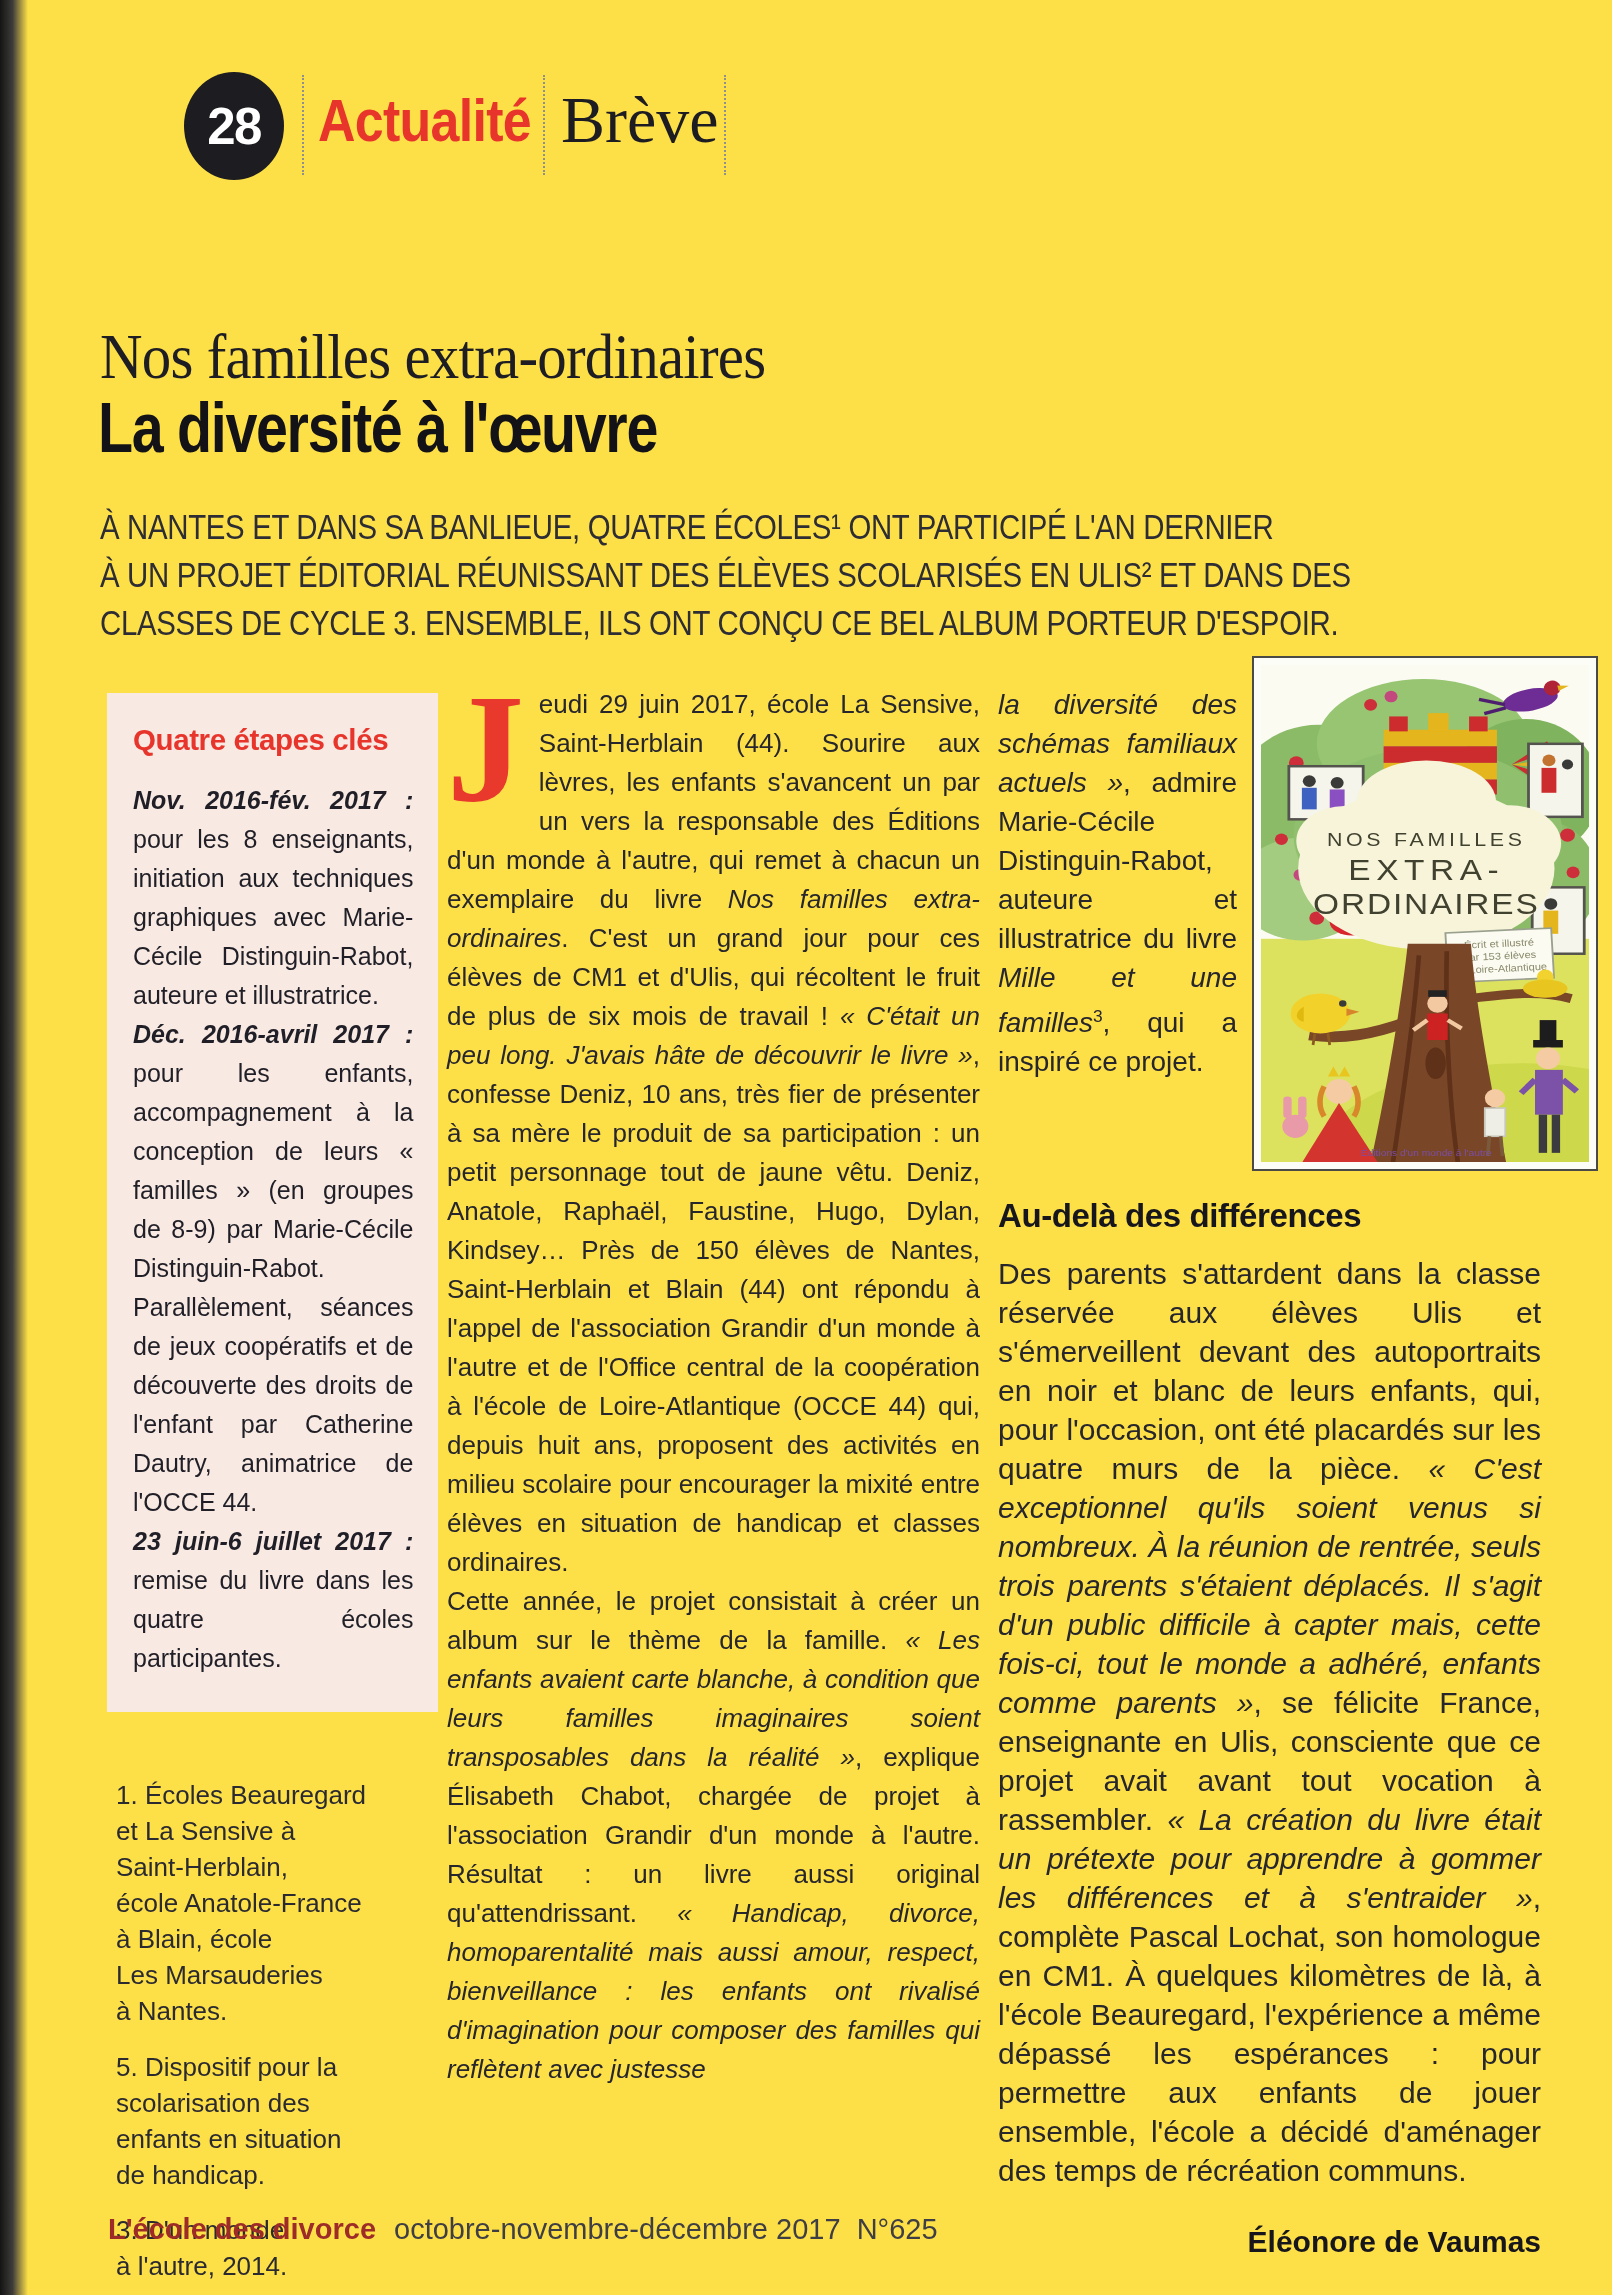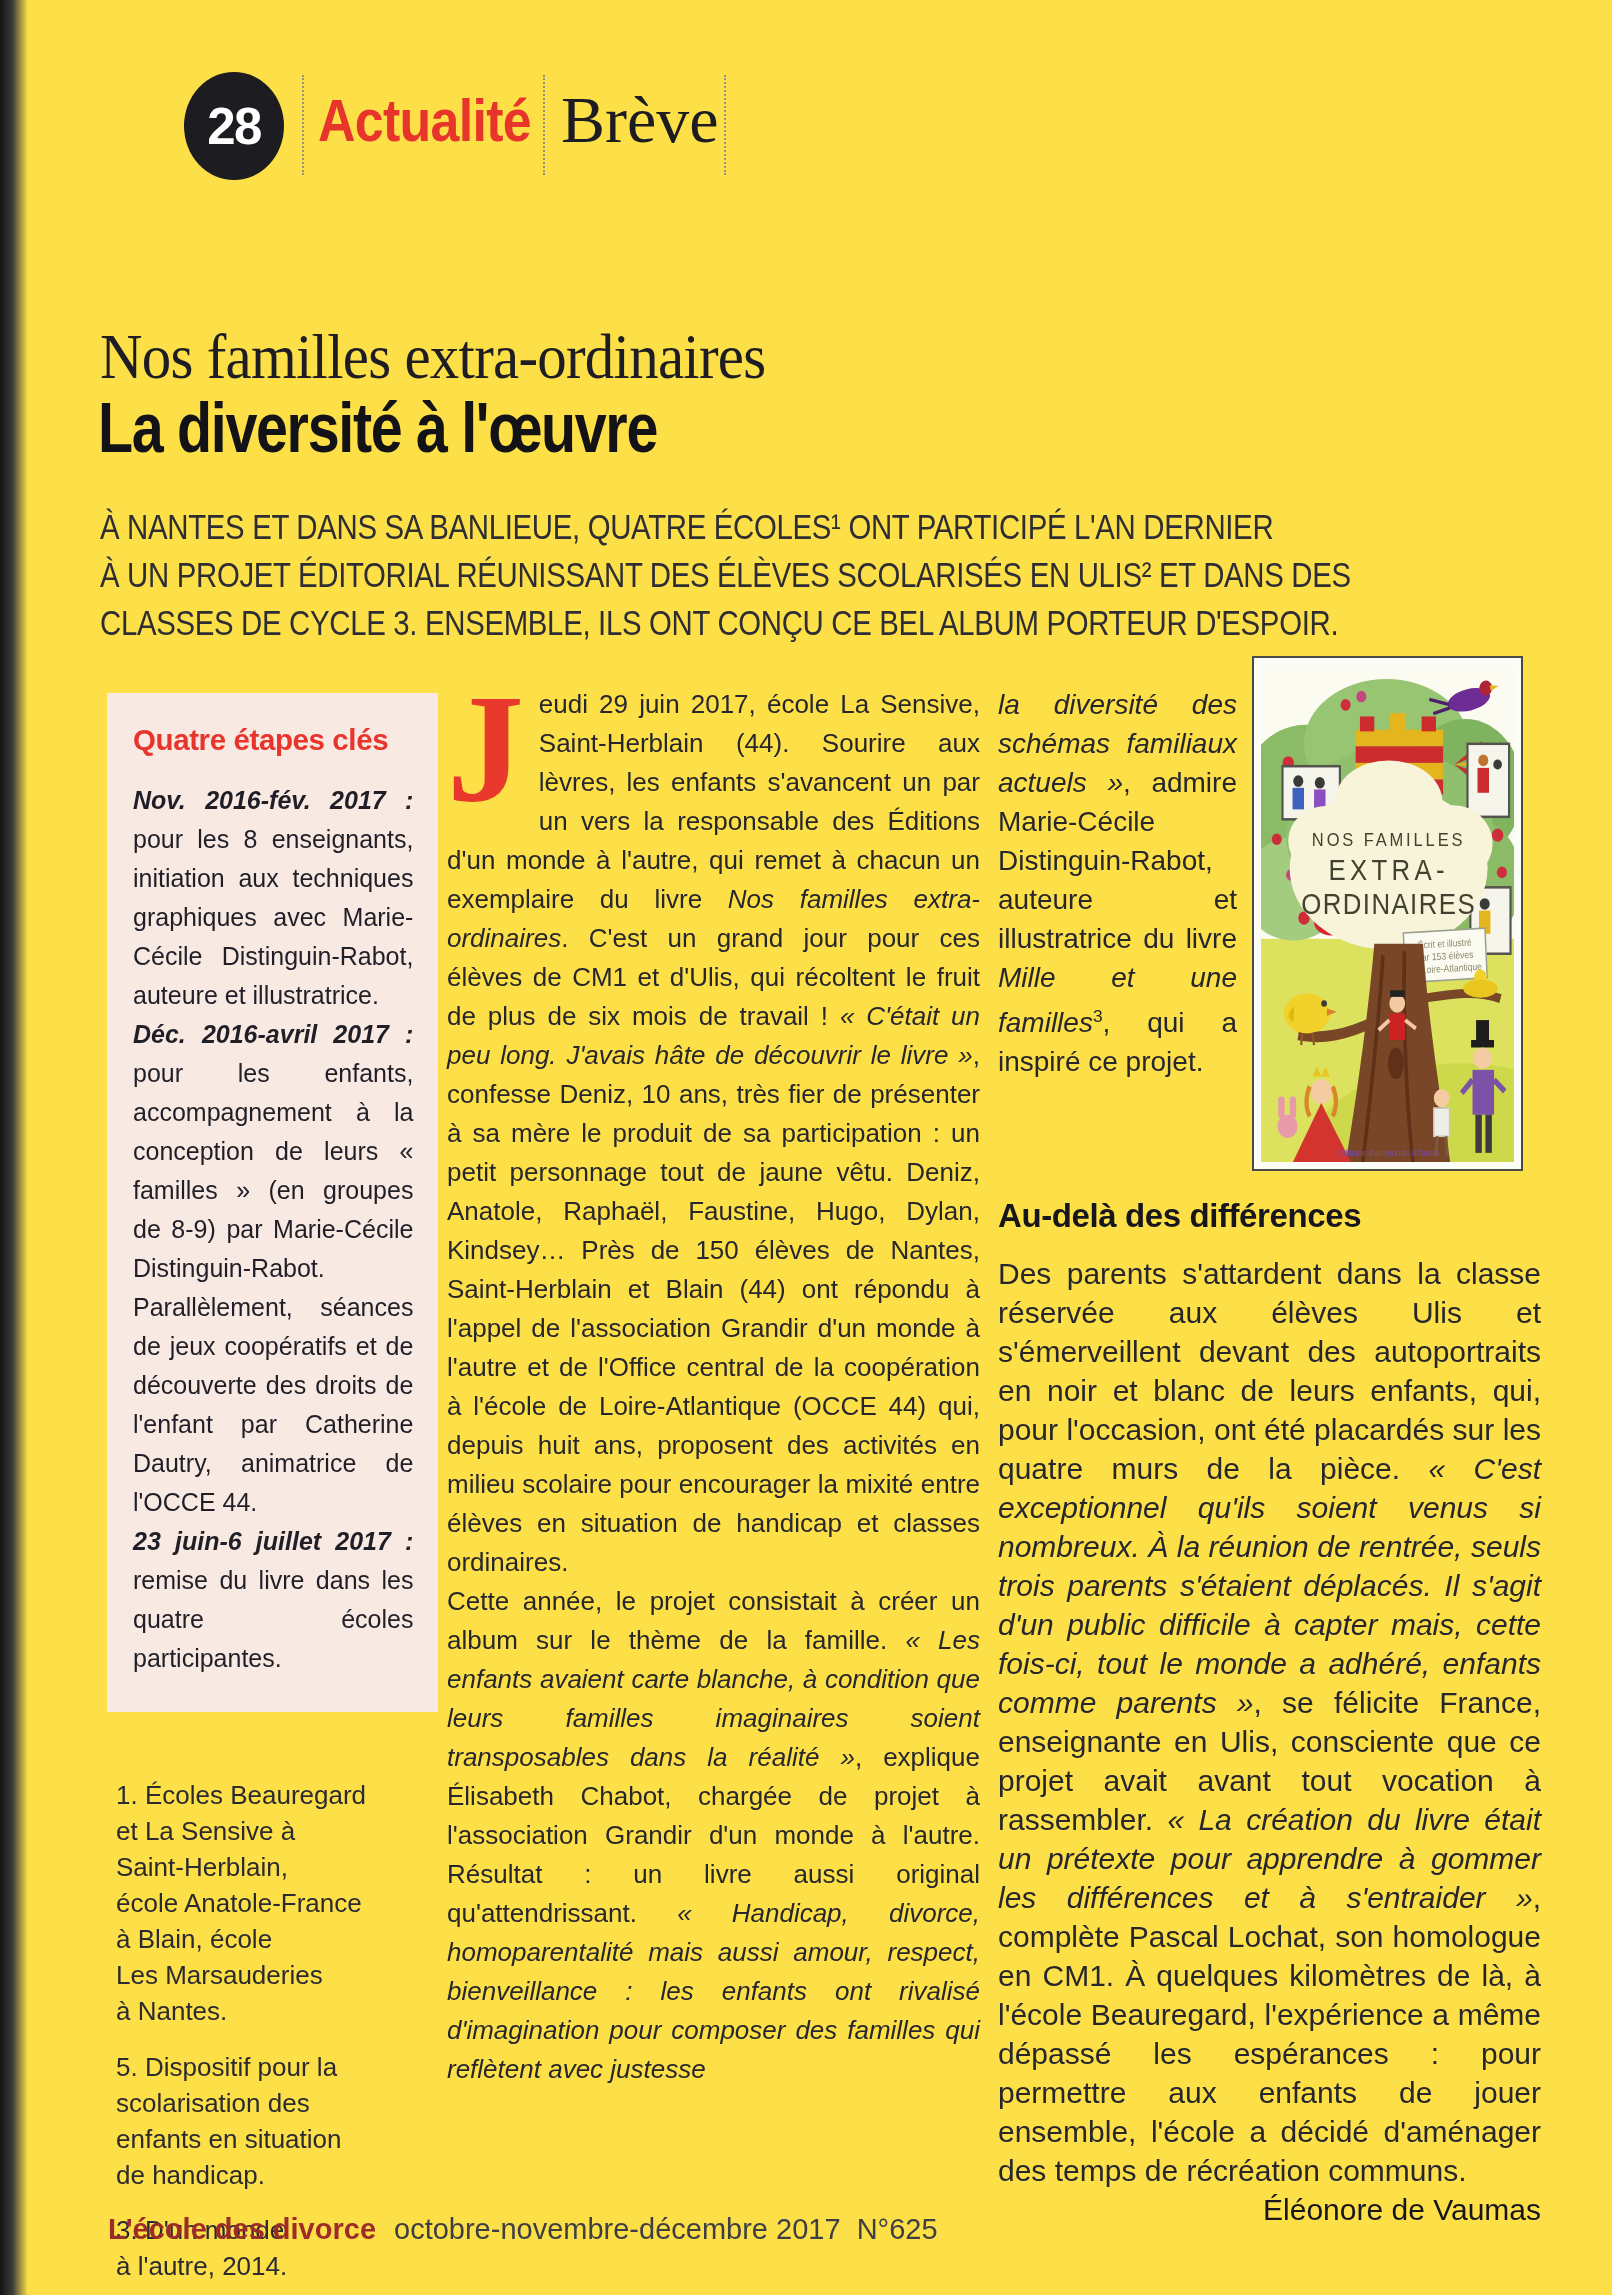--- a/index.html
+++ b/index.html
@@ -70,32 +70,32 @@
   .dropcap {
     float:left; font-family:"Liberation Serif", serif; font-weight:bold;
     color:#e8392c; font-size:154px; line-height:120px; padding:3.3px 14.8px 0 0;
   }
   .col3 {
     position:absolute; left:998px; top:685px; width:239px;
     font-size:28px; line-height:39px; text-align:justify; color:#27262d;
   }
   .i { font-style:italic; }
   .sup { vertical-align:super; font-size:0.62em; }
-  .sig { float:right; font-weight:normal; font-style:normal; color:#17161c; }
+  .sig { float:right; font-weight:bold; font-style:normal; color:#17161c;margin-top:32px; }
 
   
   .sec2-h { position:absolute; left:998px; top:1197px; font-size:33px; font-weight:bold; color:#17161c; letter-spacing:-0.4px; }
   .sec2 {
     position:absolute; left:998px; top:1254px; width:543px;
     font-size:30px; line-height:39px; text-align:justify; color:#27262d;
   }
 
   
   .bookfig {
-    position:absolute; left:1252px; top:656px; width:271px; height:515px;
+    position:absolute; left:1252px; top:656px; width:346px; height:515px;
     background:#fdfdf8; border:2.5px solid #4a4a46; box-sizing:border-box; padding:6.6px;
   }
   .bookfig svg { width:100%; height:100%; display:block; }
 
   
   .footer { position:absolute; left:108px; top:2213px; font-size:29px; color:#3f3e44; white-space:nowrap; }
   .footer .brand { color:#9d2b28; font-weight:bold; margin-right:18px; }
 </style>
 </head>
 <body>

